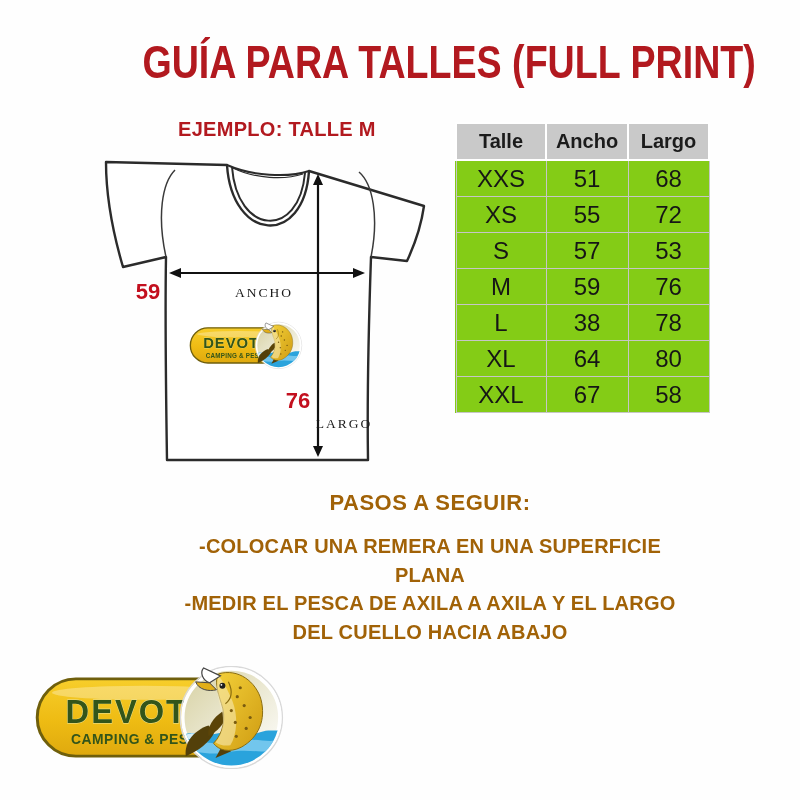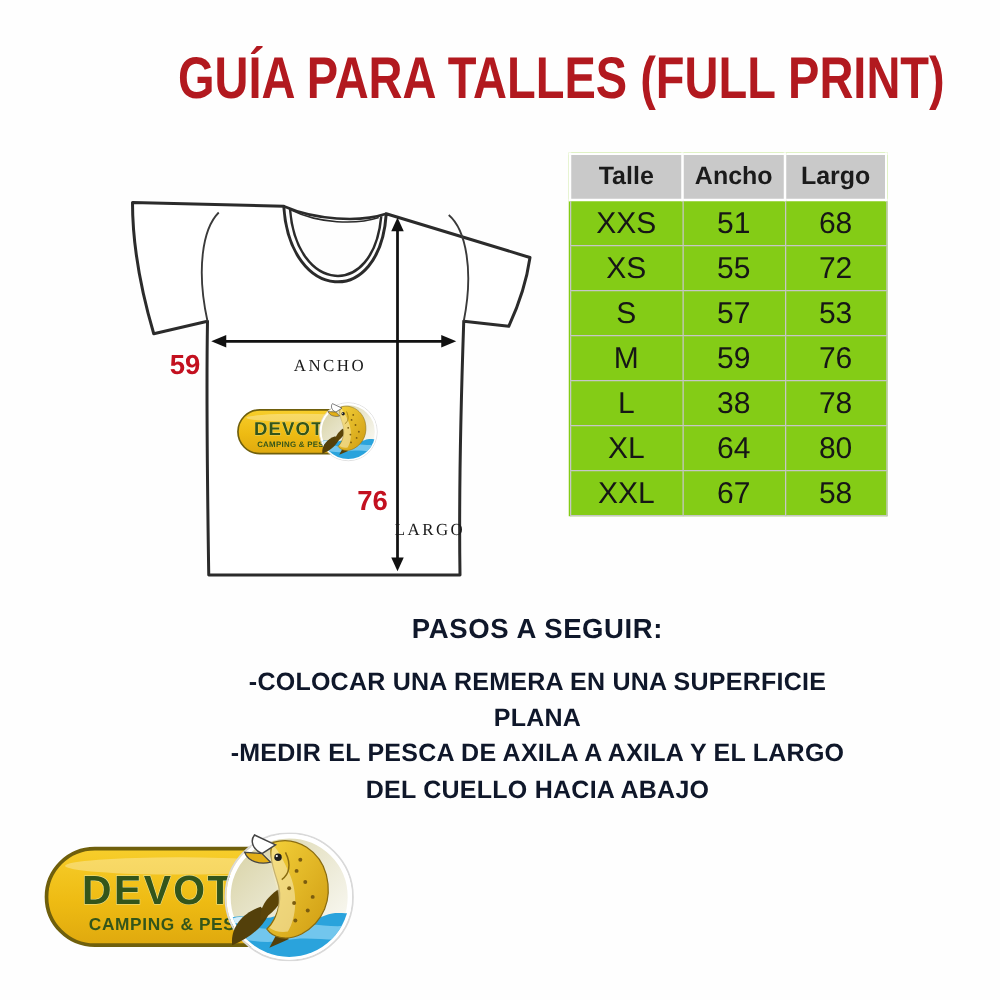--- a/index.html
+++ b/index.html
@@ -76,21 +76,21 @@
   }
   table.size-table col.c1 { width: 90px; }
   table.size-table col.c2 { width: 82px; }
   table.size-table col.c3 { width: 81px; }
   .steps {
     position: absolute;
     left: 178px;
     top: 490px;
     width: 504px;
     text-align: center;
-    color: #0f172a;
+    color: #a16207;
   }
   .steps-heading {
     font-size: 22px;
     font-weight: 800;
     margin: 0 0 16px 0;
     letter-spacing: 0.5px;
   }
   .step-item {
     font-size: 20px;
     font-weight: 700;
@@ -165,20 +165,21 @@
           <path d="M177,17 L163,16 C166,24 176,26 184,24 Z" fill="#e2af18" stroke="#444444" stroke-width="1"></path>
           <circle cx="190" cy="20" r="3" fill="#1e1e1e"></circle>
           <circle cx="189" cy="19" r="0.9" fill="#ffffff"></circle>
         </g>
       </g>
     </defs>
   </svg>
 
   <h1 class="title">GUÍA PARA TALLES (FULL PRINT)</h1>
 
+  <div class="example-label">EJEMPLO: TALLE M</div>
 
   <svg class="shirt-svg" viewBox="0 0 400 340">
 
     <path d="M46,22 L167,25 C172,102 244,107 249,31 L364,66 C361,87 354,106 347,121 L311,117 C309,175 307,255 308,320 L107,320 C106,255 105,175 106,117 L63,127 C53,93 46,55 46,22 Z" fill="#ffffff" stroke="#2b2b2b" stroke-width="2.4" stroke-linejoin="round"></path>
 
     <path d="M167,25 C192,36 228,38 249,31" fill="none" stroke="#2b2b2b" stroke-width="2"></path>
     <path d="M173,28 C195,39 225,40 243,34" fill="none" stroke="#2b2b2b" stroke-width="1.2"></path>
     <path d="M172,27 C177,95 239,100 245,33" fill="none" stroke="#2b2b2b" stroke-width="2"></path>
 
     <path d="M106,117 C97,76 102,43 115,30" fill="none" stroke="#3a3a3a" stroke-width="1.5"></path>

